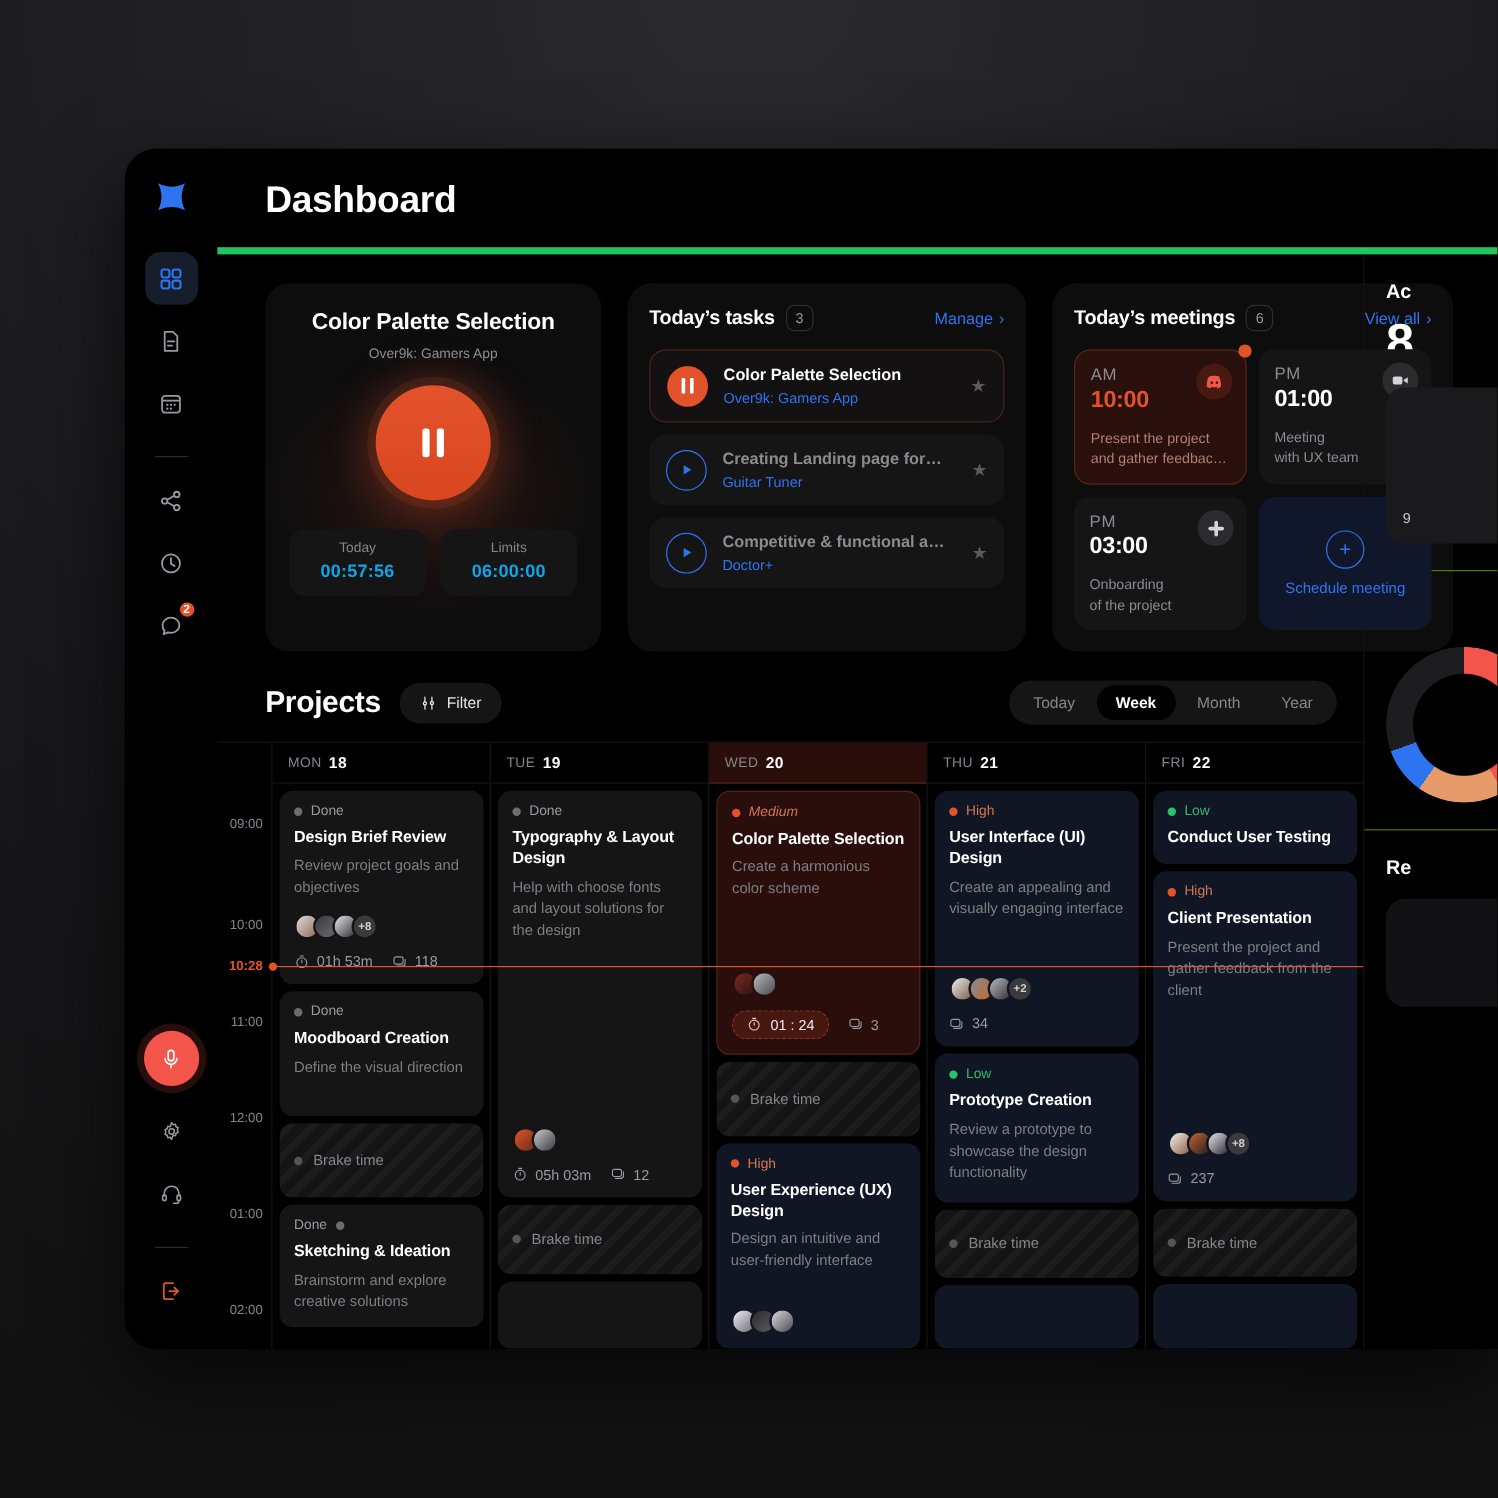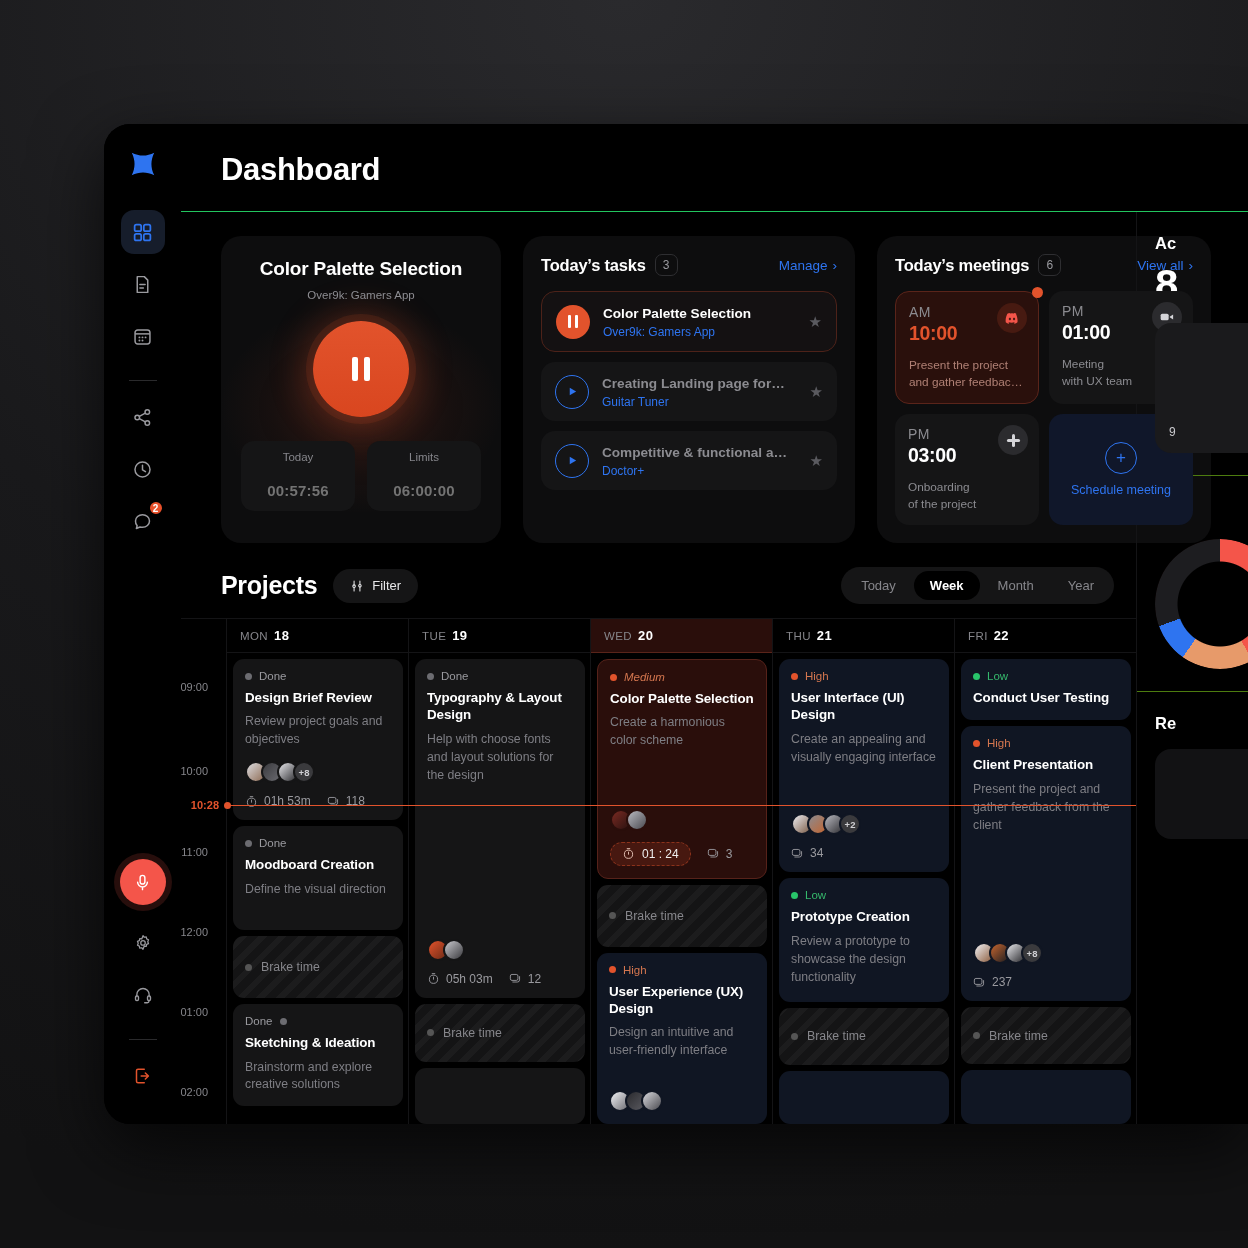--- a/index.html
+++ b/index.html
@@ -57,21 +57,21 @@
     cursor: pointer; margin-bottom: 16px;
   }
   .sidebar-bottom { margin-top: auto; display:flex; flex-direction:column; align-items:center; }
 
   
   #main { flex: 1; display: flex; flex-direction: column; min-width: 0; background: #000; }
   #topbar {
     height: 88px; flex: 0 0 88px;
     display: flex; align-items: center;
     padding: 4px 0 0 40px;
-    border-bottom: 1px solid #22c55e;
+    border-bottom: 6px solid #22c55e;
   }
   #page-title { font-size: 31px; font-weight: 700; color: #fff; letter-spacing: -.3px; }
 
   #content { flex: 1; display: flex; min-height: 0; }
   #center { flex: 1; min-width: 0; display: flex; flex-direction: column; }
   #rightrail {
     width: 112px; flex: 0 0 112px;
     border-left: 1px solid #141416;
     display: flex; flex-direction: column;
     overflow: hidden;
@@ -100,21 +100,21 @@
     margin: 20px auto 0;
     display: flex; align-items: center; justify-content: center;
     box-shadow: 0 0 0 7px rgba(226,83,44,.12), 0 0 34px 10px rgba(226,83,44,.25);
     cursor: pointer;
   }
   .pause-bars { display:flex; gap:6px; }
   .pause-bars i { display:block; width:6px; height:24px; background:#fff; border-radius:2px; }
   #timer-stats { display: flex; gap: 12px; margin-top: 24px; }
   .stat-box { flex: 1; background: #151516; border-radius: 13px; padding: 10px 6px 12px; }
   .stat-label { font-size: 11.5px; color: #86868b; }
-  .stat-val { font-size: 15px; color: #737373; font-weight: 600; margin-top: 19px; letter-spacing: .2px; }
+  .stat-val { font-size: 15px; color: #0ea5e9; font-weight: 600; margin-top: 5px; letter-spacing: .2px; }
 
   
   #tasks-card { width: 332px; flex: 0 0 332px; padding: 18px 18px 20px; }
   .card-head { display: flex; align-items: center; margin-bottom: 15px; }
   .card-head h3 { font-size: 16.5px; color: #fff; font-weight: 700; letter-spacing: -.2px;}
   .count-pill {
     margin-left: 9px; min-width: 23px; height: 22px; border-radius: 7px;
     border: 1px solid #2e2e31; color: #9a9a9f; font-size: 12px;
     display: flex; align-items: center; justify-content: center; padding: 0 5px;
   }
@@ -180,21 +180,21 @@
   }
   .view-opt {
     padding: 7px 16px; border-radius: 16px; font-size: 13px; color: #86868b; cursor: pointer;
   }
   .view-opt.sel { background: #000; color: #fff; font-weight: 700; }
 
   
   #calendar { flex: 1; display: flex; min-height: 0; position: relative; border-top: 1px solid #141416; }
   #gutter { width: 46px; flex: 0 0 46px; position: relative; border-right: 1px solid #141416; }
   .gutter-label {
-    position: absolute; right: 18px; font-size: 11px; color: #86868b;
+    position: absolute; right: 7px; font-size: 11px; color: #86868b;
     transform: translateY(-50%); white-space: nowrap;
   }
   .gutter-label.now { color: #e2532c; font-weight: 600; right: 7px;}
   #nowline {
     position: absolute; left: 46px; right: 0; height: 1px; background: #e2532c; z-index: 40;
   }
   #nowdot { position:absolute; left: 43px; width: 7px; height: 7px; border-radius: 50%; background:#e2532c; transform: translateY(-3px); z-index: 41;}
 
   #days { flex: 1; display: flex; min-width: 0; }
   .day-col { flex: 1; min-width: 0; border-right: 1px solid #141416; display: flex; flex-direction: column; }

